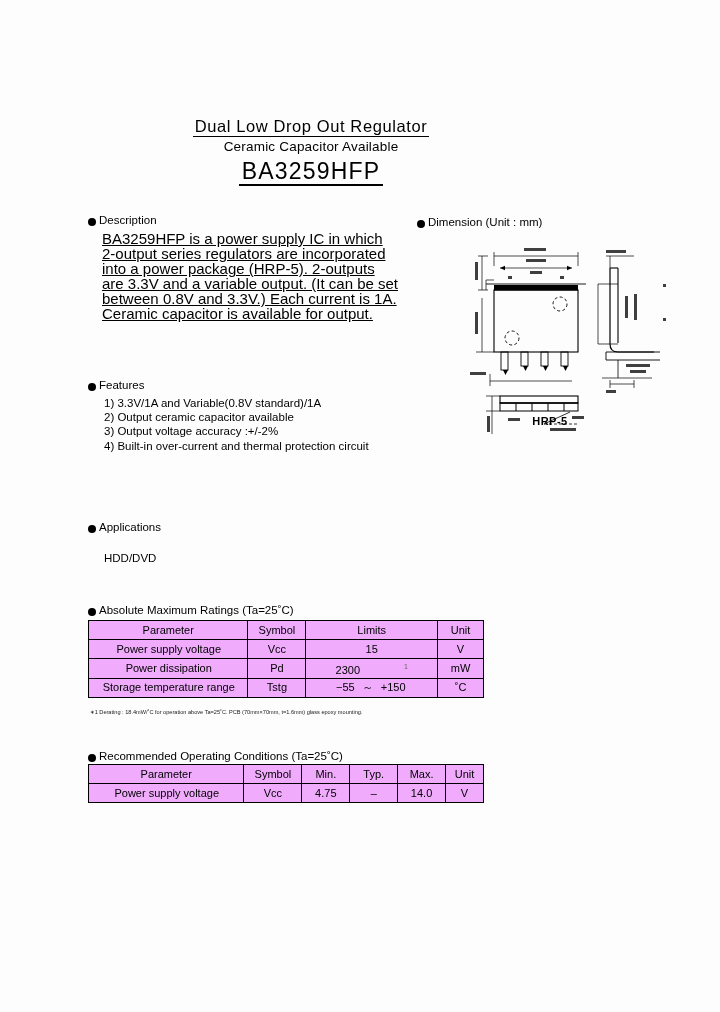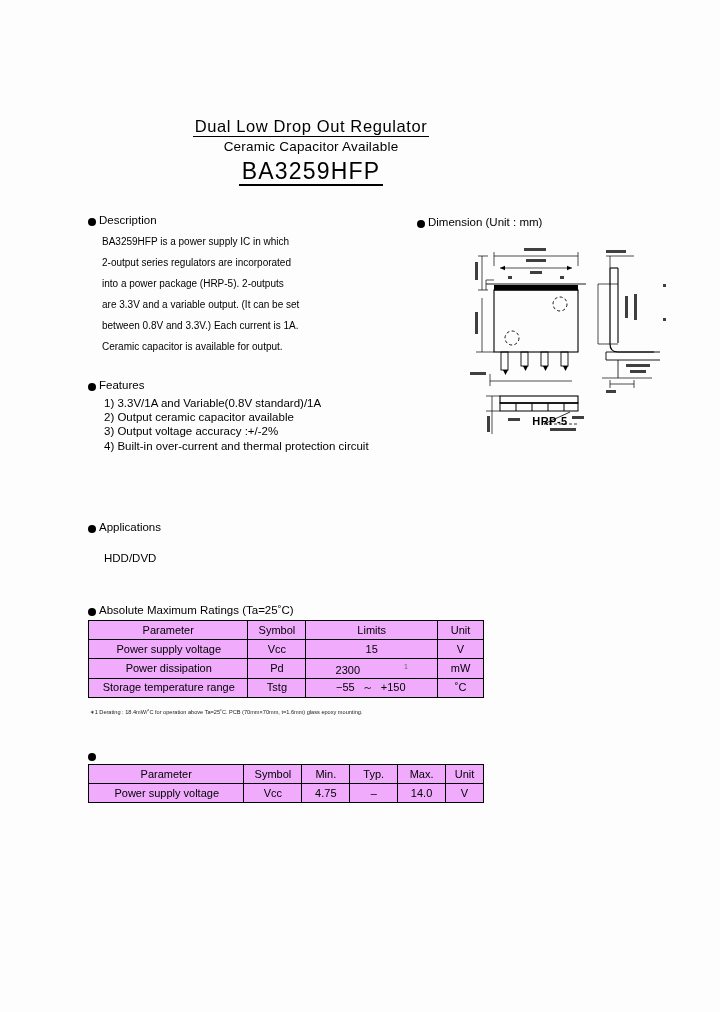--- a/index.html
+++ b/index.html
@@ -74,23 +74,24 @@
     margin-right: 3px;
     vertical-align: -1px;
   }
   .sec-label {
     display: inline-block;
     vertical-align: 1px;
   }
 
   .body-text {
     position: absolute;
-    font-size: 10px;
-    line-height: 21px;
+    font-size: 15px;
+    line-height: 15px;
     white-space: pre-line;
+    text-decoration: underline;
   }
 
   .list-text {
     position: absolute;
     font-size: 11.5px;
     line-height: 14.2px;
   }
   .list-text div { white-space: nowrap; }
 
   
@@ -363,21 +364,21 @@
           </span>
         </td>
         <td>˚C</td>
       </tr>
     </tbody>
   </table>
 
   <div class="footnote" style="left:90px; top:709px;">∗1 Derating : 18.4mW/˚C for operation above Ta=25˚C.  PCB (70mm×70mm, t=1.6mm) glass epoxy mounting.</div>
 
   <div class="sec" style="left:88px; top:750px;">
-    <span class="bullet"></span>
+    <span class="bullet"></span><span class="sec-label">Recommended Operating Conditions (Ta=25˚C)</span>
   </div>
 
   <table class="dt" style="left:88px; top:764px; width:396px;">
     <colgroup>
       <col style="width:156px">
       <col style="width:58px">
       <col style="width:48px">
       <col style="width:48px">
       <col style="width:48px">
       <col style="width:38px">

